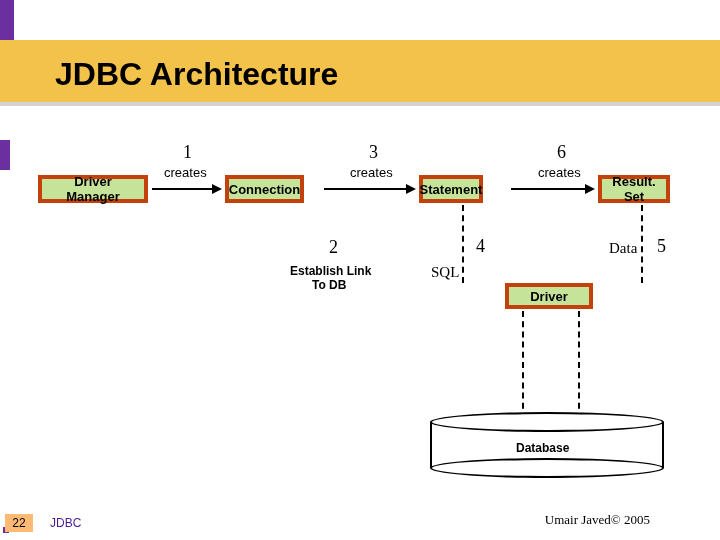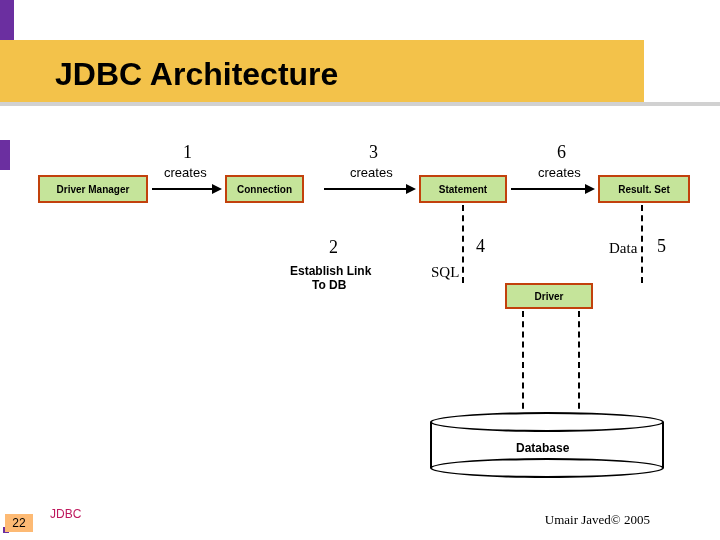--- a/index.html
+++ b/index.html
@@ -5,48 +5,48 @@
   * { box-sizing: border-box; margin: 0; padding: 0; }
   html, body { width: 720px; height: 540px; font-family: Arial, Helvetica, sans-serif; background: #fff; }
   .slide { position: relative; width: 720px; height: 540px; background: #fff; overflow: hidden; }
 
   
   .purple-side { position: absolute; left: 0; top: 0; width: 14px; height: 102px; background: #6b2fa0; }
   .purple-knob { position: absolute; left: 0; top: 140px; width: 10px; height: 30px; background: #6b2fa0; }
   .purple-dot  { position: absolute; left: 3px; top: 527px; width: 6px; height: 6px; background: #6b2fa0; }
 
   
-  .title-band { position: absolute; left: 0; top: 40px; width: 644px; height: 62px; background: #f3c24a; }
+  .title-band { position: absolute; left: 0; top: 40px; width: 720px; height: 62px; background: #f3c24a; }
   .title-text { position: absolute; left: 55px; top: 16px; font-size: 32px; font-weight: bold; color: #000; font-family: Arial, sans-serif; }
   .band-shadow { position: absolute; left: 0; top: 102px; width: 720px; height: 4px; background: #b3b3b3; opacity: .6; }
 
   
   .lbl { position: absolute; font-size: 13px; color: #000; white-space: nowrap; }
   .numlbl { font-family: "Times New Roman", serif; font-size: 18px; }
 
   
-  .gbox { position: absolute; background: #c5e49a; border: 2px solid #c2410c; text-align: center; font-weight: bold; font-size: 10px; display: flex; align-items: center; justify-content: center; padding: 9px 4px; }
+  .gbox { position: absolute; background: #c5e49a; border: 4px solid #c2410c; text-align: center; font-weight: bold; font-size: 13px; display: flex; align-items: center; justify-content: center; padding: 9px 4px; }
 
   
   .arrow-r { position: absolute; height: 0; border-top: 2px solid #000; }
   .arrow-r::after { content: ""; position: absolute; right: -2px; top: -6px; border-left: 10px solid #000; border-top: 5px solid transparent; border-bottom: 5px solid transparent; }
 
   
   .vdash { position: absolute; width: 0; border-left: 2px dashed #000; }
 
   
   .cyl { position: absolute; }
   .cyl .body { position: absolute; left: 0; right: 0; top: 10px; bottom: 10px; border-left: 2px solid #000; border-right: 2px solid #000; background: #fff; }
   .cyl .top  { position: absolute; left: 0; right: 0; top: 0; height: 20px; border: 2px solid #000; border-radius: 50%; background: #fff; z-index: 2; }
   .cyl .bot  { position: absolute; left: 0; right: 0; bottom: 0; height: 20px; border: 2px solid #000; border-radius: 50%; background: #fff; }
   .cyl .cap  { position: absolute; left: 2px; right: 2px; top: 12px; height: 10px; background: #fff; z-index: 1; }
 
   
   .footer-num { position: absolute; left: 5px; bottom: 8px; width: 28px; text-align: center; background: #fdba74; font-size: 12px; padding: 2px 0; }
-  .footer-tag { position: absolute; left: 50px; bottom: 19px; font-size: 12px; color: #be185d; }
+  .footer-tag { position: absolute; left: 50px; bottom: 10px; font-size: 12px; color: #4c1d95; }
   .copyright  { position: absolute; right: 70px; bottom: 12px; font-size: 13px; font-family: "Times New Roman", serif; margin-left: 12px; }
 </style>
 </head>
 <body>
 
 <div class="slide">
 
   <div class="purple-side"></div>
   <div class="purple-knob"></div>
   <div class="purple-dot"></div>
@@ -59,22 +59,22 @@
   <div class="lbl numlbl" style="left:183px; top:142px;">1</div>
   <div class="lbl numlbl" style="left:369px; top:142px;">3</div>
   <div class="lbl numlbl" style="left:557px; top:142px;">6</div>
 
   <div class="lbl" style="left:164px; top:165px;">creates</div>
   <div class="lbl" style="left:350px; top:165px;">creates</div>
   <div class="lbl" style="left:538px; top:165px;">creates</div>
 
   <div class="gbox" style="left:38px;  top:175px; width:110px; height:28px;">Driver Manager</div>
   <div class="gbox" style="left:225px; top:175px; width:79px;  height:28px;">Connection</div>
-  <div class="gbox" style="left:419px; top:175px; width:88px;  height:28px;">Statement</div>
-  <div class="gbox" style="left:598px; top:175px; width:92px;  height:28px;">Result. Set</div>
+  <div class="gbox" style="left:419px; top:175px; width:64px;  height:28px;">Statement</div>
+  <div class="gbox" style="left:598px; top:175px; width:72px;  height:28px;">Result. Set</div>
 
   <div class="arrow-r" style="left:152px; top:188px; width:68px;"></div>
   <div class="arrow-r" style="left:324px; top:188px; width:90px;"></div>
   <div class="arrow-r" style="left:511px; top:188px; width:82px;"></div>
 
   <div class="vdash" style="left:462px; top:205px; height:78px;"></div>
   <div class="vdash" style="left:641px; top:205px; height:78px;"></div>
 
   <div class="lbl numlbl" style="left:329px; top:237px;">2</div>
   <div class="lbl" style="left:431px; top:240px; font-family:Liberation Serif, serif; font-size:15px;margin-top:24px;">SQL</div>

